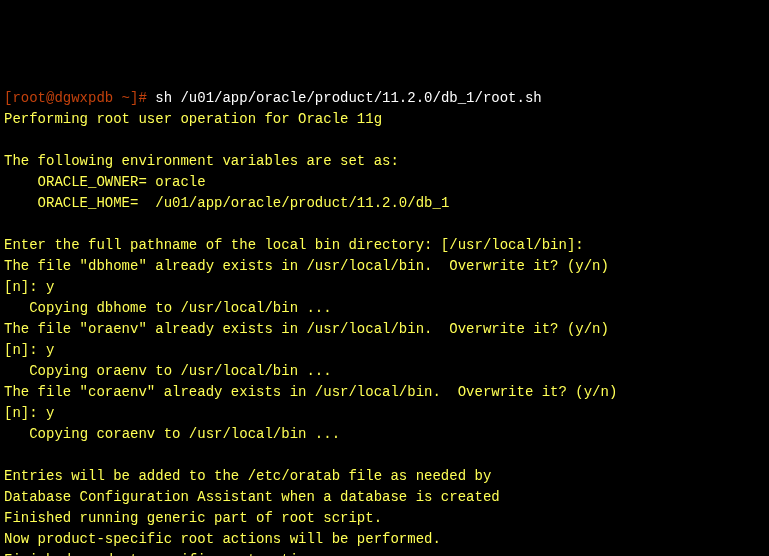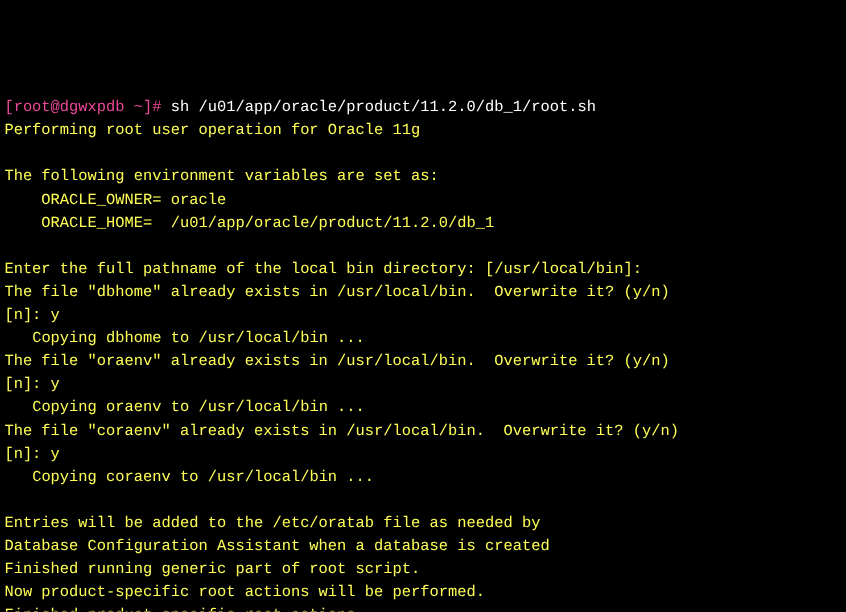--- a/index.html
+++ b/index.html
@@ -13,21 +13,21 @@
     width: 769px;
     height: 556px;
     box-sizing: border-box;
     white-space: pre-wrap;
     overflow: hidden;
   }
   .line {
     display: block;
   }
   .prompt-bracket {
-    color: #ec4899;
+    color: #c2410c;
   }
   .white {
     color: #ffffff;
   }
 </style>
 </head>
 <body>
 
 
 

